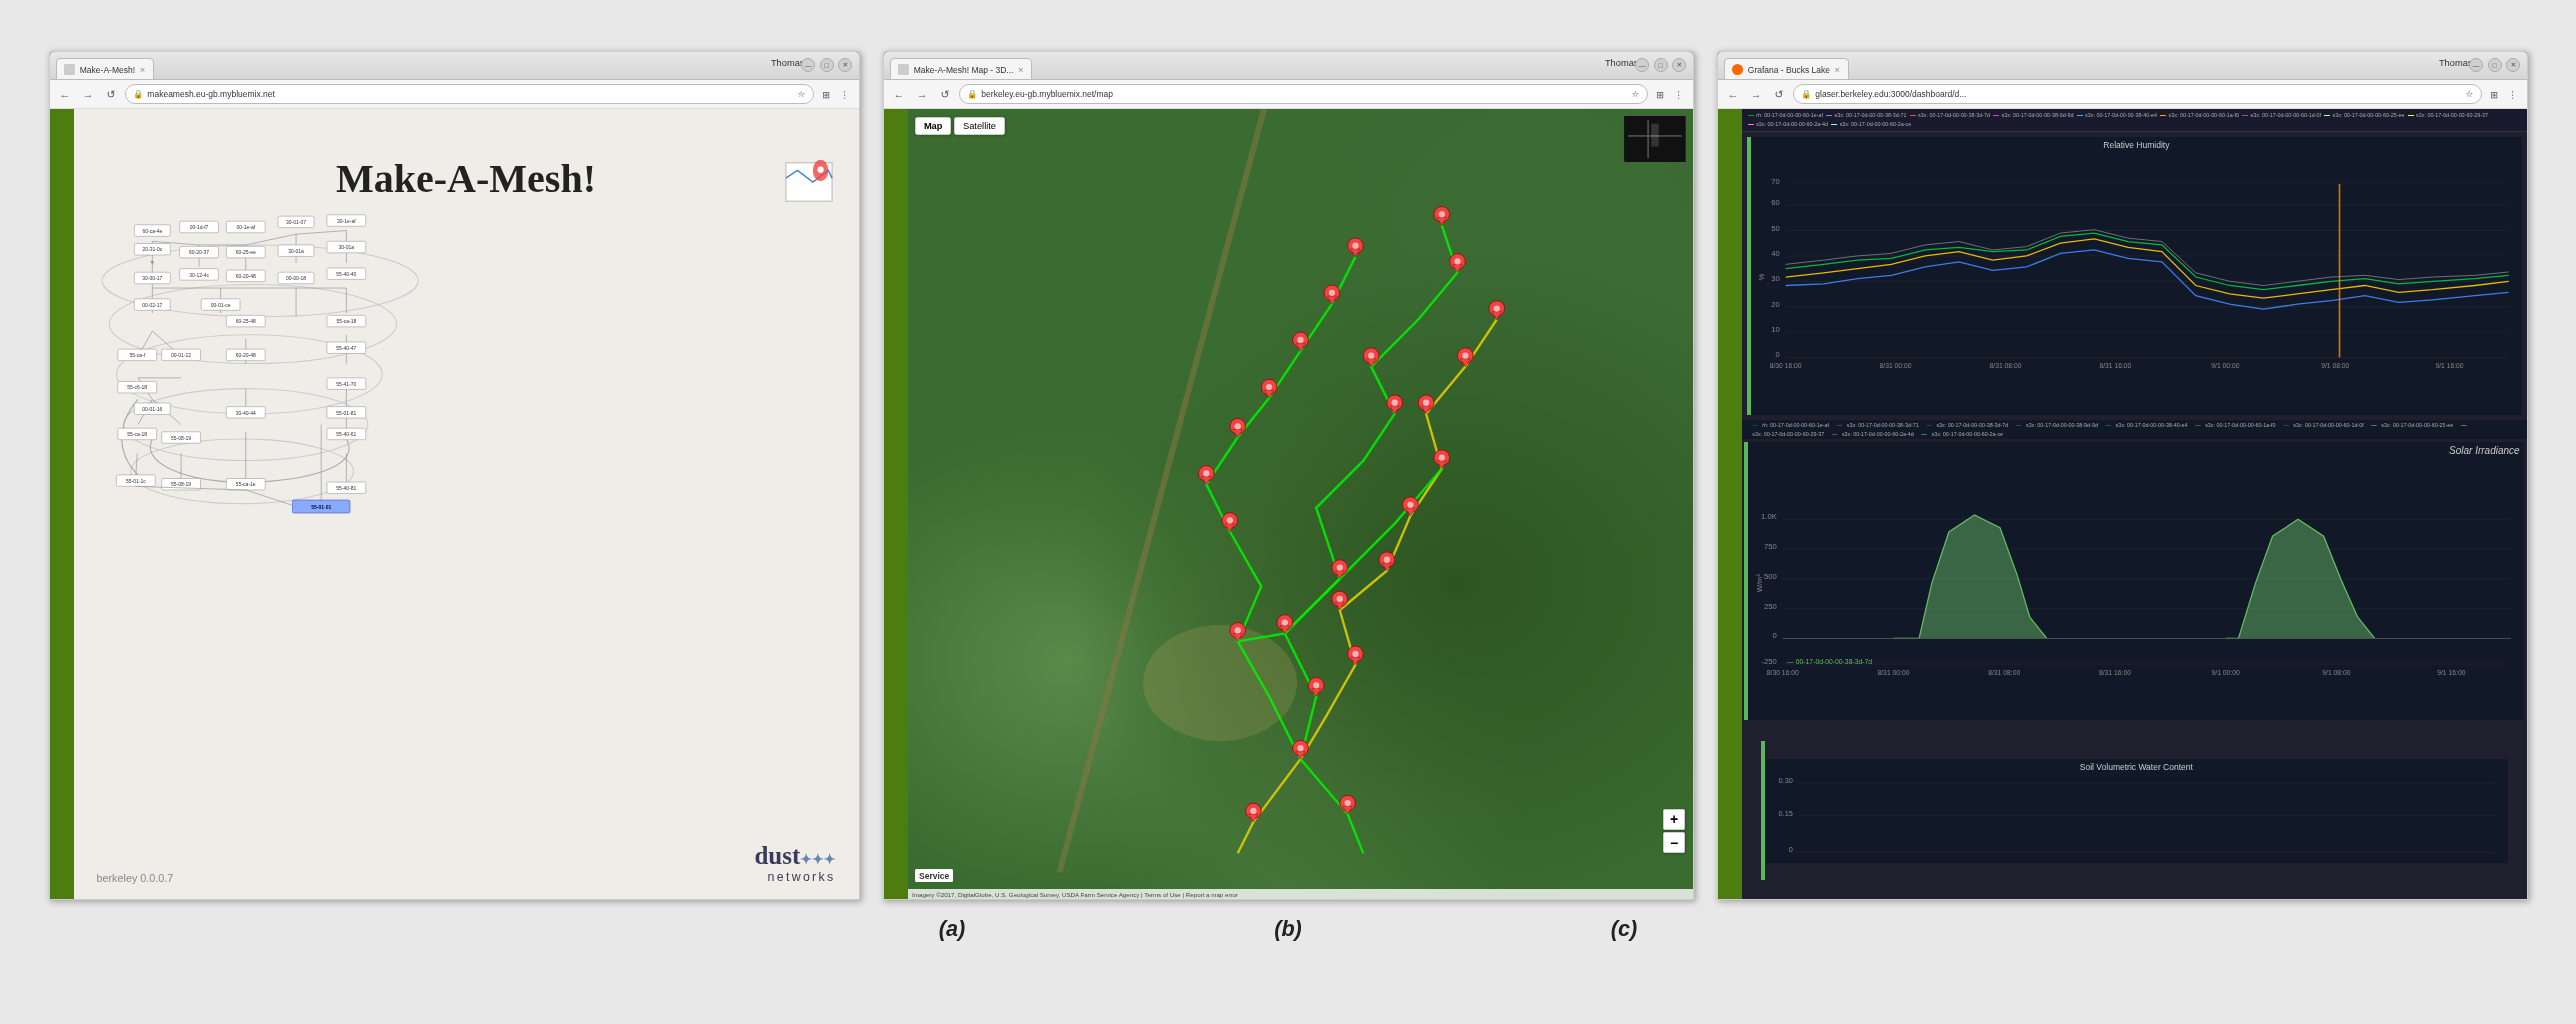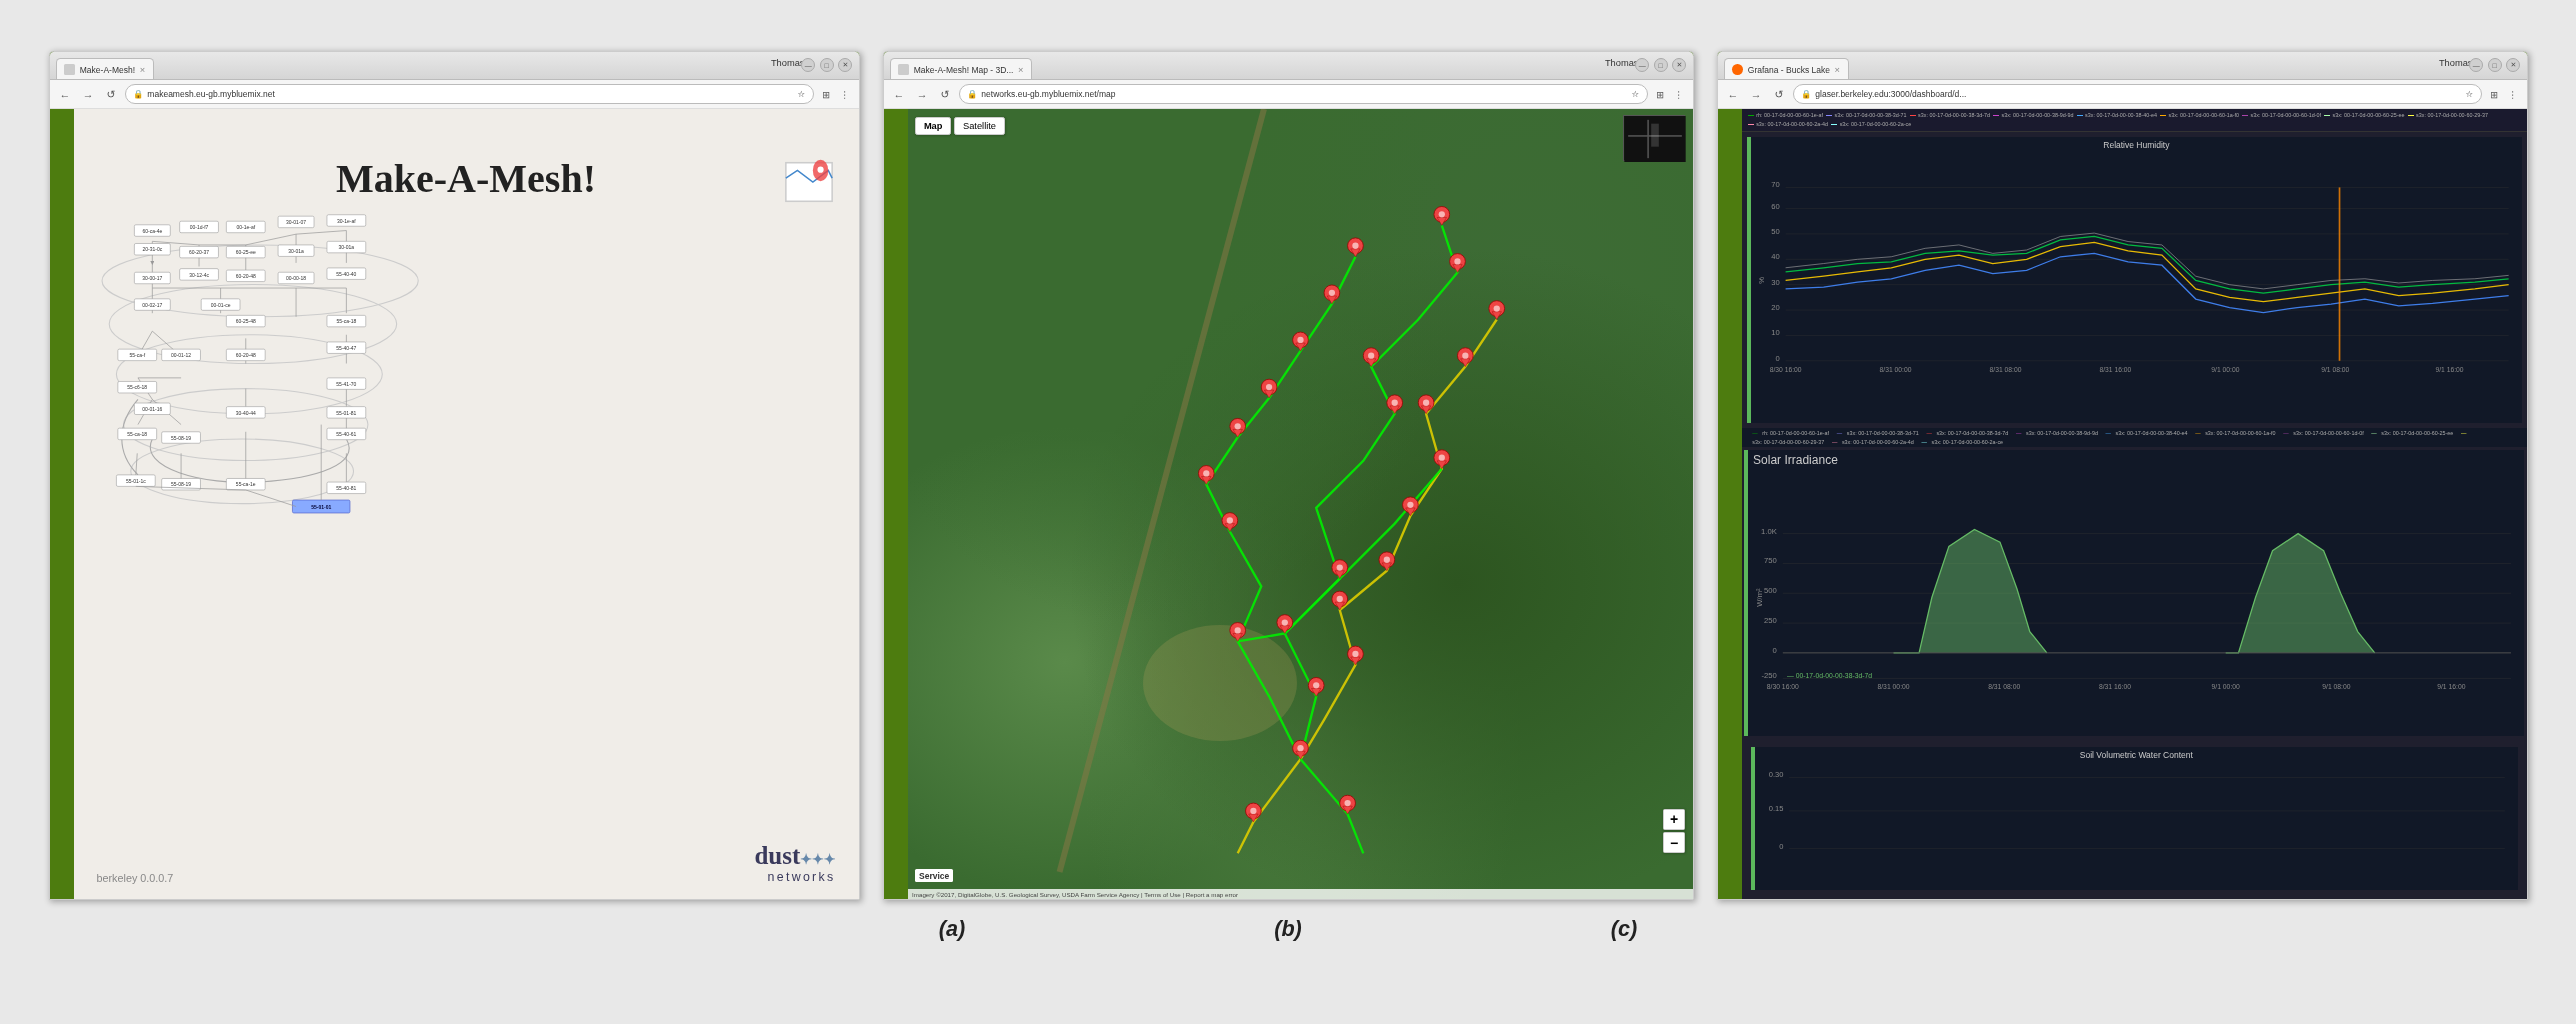--- a/index.html
+++ b/index.html
@@ -668,21 +668,21 @@
         <div class="win-btn">□</div>
         <div class="win-btn">✕</div>
       </div>
     </div>
     <div class="browser-toolbar">
       <button class="nav-btn">←</button>
       <button class="nav-btn">→</button>
       <button class="nav-btn">↺</button>
       <div class="address-bar">
         <span class="address-lock">🔒</span>
-        <span>networks.eu-gb.mybluemix.net/map</span>
+        <span>berkeley.eu-gb.mybluemix.net/map</span>
         <span style="margin-left:auto;">☆</span>
       </div>
       <div class="toolbar-icons">
         <div class="toolbar-icon">⊞</div>
         <div class="toolbar-icon">⋮</div>
       </div>
     </div>
     <div class="browser-content">
       <div class="map-content">
         <div class="aerial-map">
@@ -1011,21 +1011,21 @@
             <span>s3x: 00-17-0d-00-00-60-29-37</span>
           <span style="color:#ff88aa;margin-right:1.5px;margin-left:4.6px;">―</span>
             <span>s3x: 00-17-0d-00-00-60-2a-4d</span>
           <span style="color:#88ffff;margin-right:1.5px;margin-left:4.6px;">―</span>
             <span>s3x: 00-17-0d-00-00-60-2a-ce</span>
         </div>
 
         <div style="display:flex;flex:2;position:relative;margin:2.3px;">
           <div class="grafana-green-bar"></div>
           <div style="flex:1;background:#111827;padding:3.1px 4.6px 3.1px 9.3px;">
-            <div class="chart-title" style="font-size:12px;color:#ccc;text-align:left;">Solar Irradiance</div>
+            <div class="chart-title" style="font-size:10px;color:#ccc;text-align:right;font-style:italic;">Solar Irradiance</div>
             <svg width="100%" height="85%" viewBox="0 0 900 220">
 
               <text x="28" y="215" font-size="9" fill="#888" text-anchor="end">-250</text>
               <text x="28" y="185" font-size="9" fill="#888" text-anchor="end">0</text>
               <text x="28" y="150" font-size="9" fill="#888" text-anchor="end">250</text>
               <text x="28" y="115" font-size="9" fill="#888" text-anchor="end">500</text>
               <text x="28" y="80" font-size="9" fill="#888" text-anchor="end">750</text>
               <text x="28" y="45" font-size="9" fill="#888" text-anchor="end">1.0K</text>
 
               <text x="10" y="120" font-size="9" fill="#888" text-anchor="middle" transform="rotate(-90,10,120)">W/m²</text>
@@ -1051,21 +1051,21 @@
               <polygon points="555,185 570,185 590,120 610,65 640,45 670,65 690,115 710,160 730,185 555,185" fill="rgba(100,180,100,0.5)" stroke="none"></polygon>
               <polyline points="555,185 570,185 590,120 610,65 640,45 670,65 690,115 710,160 730,185" fill="none" stroke="#66bb66" stroke-width="1.5"></polyline>
 
               <line x1="35" y1="185" x2="890" y2="185" stroke="#555" stroke-width="1"></line>
 
               <text x="40" y="215" font-size="8" fill="#66bb66">― 00-17-0d-00-00-38-3d-7d</text>
             </svg>
           </div>
         </div>
 
-        <div style="display:flex;flex:1;position:relative;margin:9px;">
+        <div style="display:flex;flex:1;position:relative;margin:19px;align-items:center;">
           <div class="grafana-green-bar"></div>
           <div style="flex:1;background:#111827;padding:3.1px 4.6px 3.1px 9.3px;">
             <div class="chart-title" style="font-size:8.5px;color:#ccc;text-align:center;">Soil Volumetric Water Content</div>
             <svg width="100%" height="70%" viewBox="0 0 900 100">
               <text x="28" y="95" font-size="9" fill="#888" text-anchor="end">0</text>
               <text x="28" y="50" font-size="9" fill="#888" text-anchor="end">0.15</text>
               <text x="28" y="10" font-size="9" fill="#888" text-anchor="end">0.30</text>
               <line x1="35" y1="95" x2="890" y2="95" stroke="#333" stroke-width="0.5"></line>
               <line x1="35" y1="50" x2="890" y2="50" stroke="#333" stroke-width="0.5"></line>
               <line x1="35" y1="10" x2="890" y2="10" stroke="#333" stroke-width="0.5"></line>

